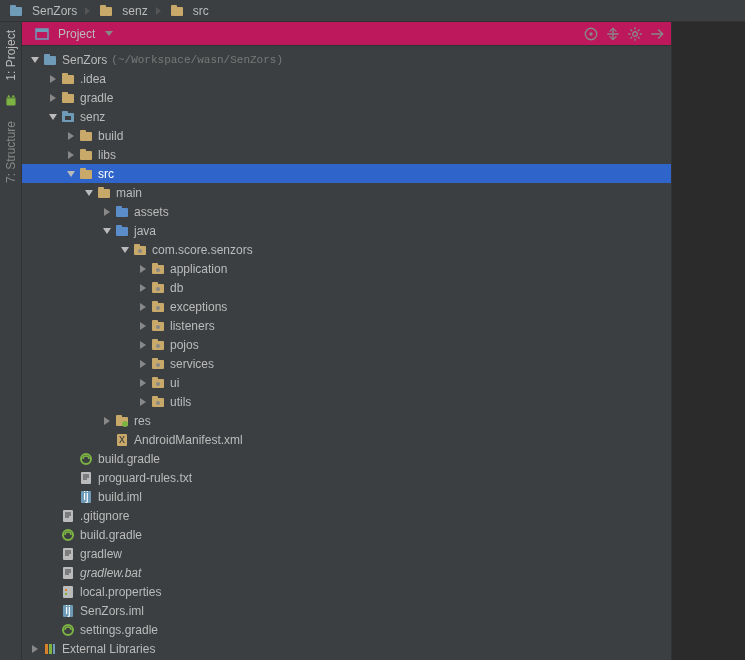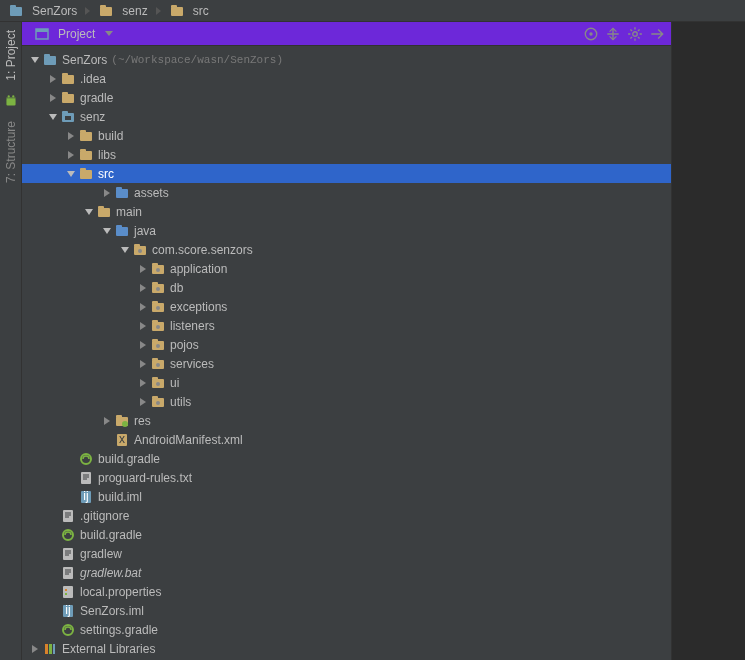--- a/index.html
+++ b/index.html
@@ -5,21 +5,21 @@
 * { margin: 0; padding: 0; box-sizing: border-box; font-family: -apple-system, "Segoe UI", sans-serif; font-size: 12px; }
 body { width: 745px; height: 660px; background: #3c3f41; color: #bbbbbb; overflow: hidden; display: flex; flex-direction: column; }
 .breadcrumb { height: 22px; background: #3c3f41; border-bottom: 1px solid #323232; display: flex; align-items: center; padding-left: 4px; gap: 2px; }
 .bc-item { display: flex; align-items: center; gap: 4px; padding: 0 4px; }
 .bc-sep { width: 0; height: 0; border-top: 4px solid transparent; border-bottom: 4px solid transparent; border-left: 5px solid #555; margin: 0 2px; }
 .main-row { display: flex; flex: 1; min-height: 0; }
 .vbar { width: 22px; background: #3c3f41; border-right: 1px solid #323232; display: flex; flex-direction: column; align-items: center; padding-top: 8px; gap: 12px; }
 .vbar-label { writing-mode: vertical-rl; transform: rotate(180deg); font-size: 11px; color: #888; cursor: pointer; display: flex; align-items: center; gap: 4px; }
 .vbar-label.active { color: #bbb; }
 .project-panel { flex: 0 0 650px; display: flex; flex-direction: column; border-right: 1px solid #323232; background: #3c3f41; }
-.panel-header { height: 24px; background: #6d28d9; border-bottom: 1px solid #323232; display: flex; align-items: center; padding: 0 6px; gap: 16px; }
+.panel-header { height: 24px; background: #be185d; border-bottom: 1px solid #323232; display: flex; align-items: center; padding: 0 6px; gap: 16px; }
 .panel-title { display: flex; align-items: center; gap: 4px; padding: 2px 6px; }
 .panel-title .dd { width: 0; height: 0; border-left: 4px solid transparent; border-right: 4px solid transparent; border-top: 5px solid #888; margin-left: 6px; }
 .panel-tools { margin-left: auto; display: flex; gap: 6px; align-items: center; }
 .tool-ico { width: 16px; height: 16px; color: #888; cursor: pointer; display: flex; align-items: center; justify-content: center; }
 .tree { flex: 1; overflow: auto; background: #3c3f41; padding: 4px 0; }
 .node { height: 19px; display: flex; align-items: center; white-space: nowrap; cursor: default; }
 .node.selected { background: #2f65ca; color: #fff; }
 .exp { width: 10px; height: 10px; display: inline-flex; align-items: center; justify-content: center; margin-right: 2px; }
 .exp.open::before { content: ""; width: 0; height: 0; border-left: 4px solid transparent; border-right: 4px solid transparent; border-top: 6px solid #bbb; }
 .exp.closed::before { content: ""; width: 0; height: 0; border-top: 4px solid transparent; border-bottom: 4px solid transparent; border-left: 6px solid #888; }
@@ -186,39 +186,39 @@
         <div class="node selected" style="padding-left: 44px;">
           <span class="exp open"></span>
           <span class="ico">
             <svg viewBox="0 0 14 14">
               <rect x="1" y="3" width="12" height="9" fill="#c9a96a" rx="1"></rect>
               <rect x="1" y="1" width="6" height="3" fill="#c9a96a" rx="1"></rect>
             </svg>
           </span>
           <span>src</span>
         </div>
+        <div class="node" style="padding-left: 62px;">
+          <span class="exp open"></span>
+          <span class="ico">
+            <svg viewBox="0 0 14 14">
+              <rect x="1" y="3" width="12" height="9" fill="#c9a96a" rx="1"></rect>
+              <rect x="1" y="1" width="6" height="3" fill="#c9a96a" rx="1"></rect>
+            </svg>
+          </span>
+          <span>main</span>
+        </div>
         <div class="node" style="padding-left: 80px;">
           <span class="exp closed"></span>
           <span class="ico">
             <svg viewBox="0 0 14 14">
               <rect x="1" y="3" width="12" height="9" fill="#5a8dc9" rx="1"></rect>
               <rect x="1" y="1" width="6" height="3" fill="#5a8dc9" rx="1"></rect>
             </svg>
           </span>
           <span>assets</span>
-        </div>
-        <div class="node" style="padding-left: 62px;">
-          <span class="exp open"></span>
-          <span class="ico">
-            <svg viewBox="0 0 14 14">
-              <rect x="1" y="3" width="12" height="9" fill="#c9a96a" rx="1"></rect>
-              <rect x="1" y="1" width="6" height="3" fill="#c9a96a" rx="1"></rect>
-            </svg>
-          </span>
-          <span>main</span>
         </div>
         <div class="node" style="padding-left: 80px;">
           <span class="exp open"></span>
           <span class="ico">
             <svg viewBox="0 0 14 14">
               <rect x="1" y="3" width="12" height="9" fill="#5a8dc9" rx="1"></rect>
               <rect x="1" y="1" width="6" height="3" fill="#5a8dc9" rx="1"></rect>
             </svg>
           </span>
           <span>java</span>

